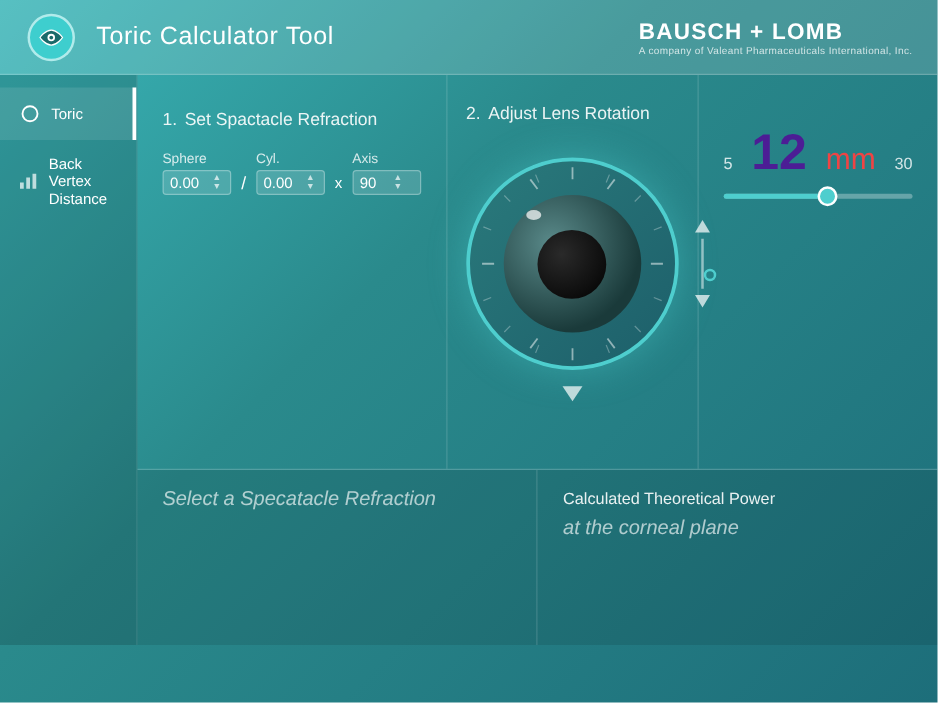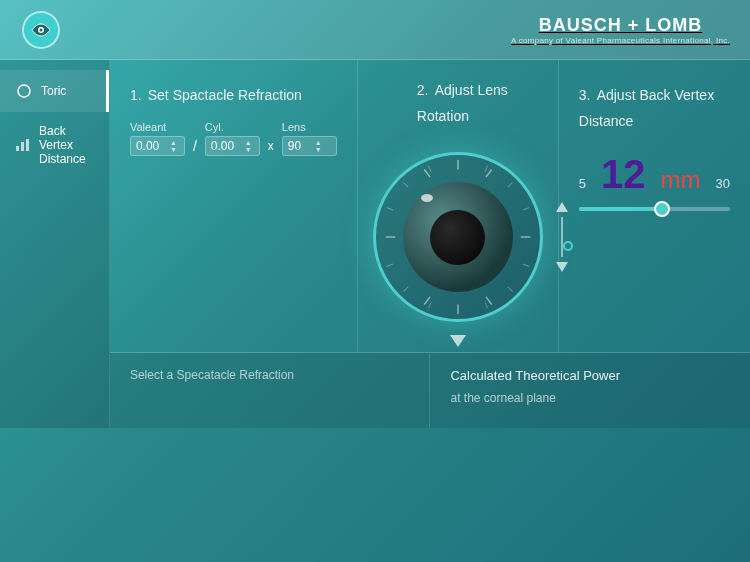--- a/index.html
+++ b/index.html
@@ -39,39 +39,38 @@
     }
     .header-title {
       color: white;
       font-size: 20px;
       font-weight: 300;
       margin-left: 15px;
       letter-spacing: 0.5px;
     }
     .header-brand {
       margin-left: auto;
-      text-align: center;
-      text-decoration: underline;
+      text-align: left;
     }
     .brand-name {
       color: white;
       font-size: 18px;
       font-weight: 700;
       letter-spacing: 1px;
     }
     .brand-sub {
       color: rgba(255,255,255,0.75);
       font-size: 8px;
       letter-spacing: 0.3px;
     }
 
     
     .main {
       display: flex;
-      height: 368px;
+      height: 456px;
     }
 
     
     .sidebar {
       width: 120px;
       background: rgba(0,0,0,0.15);
       padding: 10px 0;
       border-right: 1px solid rgba(255,255,255,0.1);
     }
     .sidebar-item {
@@ -365,51 +364,52 @@
       border-right: none;
     }
     .result-title {
       color: rgba(255,255,255,0.9);
       font-size: 13px;
       font-weight: 400;
       margin-bottom: 8px;
     }
     .result-subtitle {
       color: rgba(255,255,255,0.65);
-      font-size: 12px;
+      font-size: 16px;
+      font-style: italic;
     }
 
     
     .step2 {
       flex: 1.2;
       display: flex;
       flex-direction: column;
       align-items: center;
       padding: 15px;
       position: relative;
     }
     .step2-title {
       align-self: flex-start;
       margin-bottom: 10px;
-      margin-left: 44px;
     }
   </style>
 </head>
 <body>
 
 <div class="header">
   <div class="header-logo">
     <div class="eye-icon-circle">
       <svg width="22" height="14" viewBox="0 0 22 14" fill="none">
         <path d="M11 1C6 1 2 7 2 7s4 6 9 6 9-6 9-6-4-6-9-6z" fill="#1a6a6a" stroke="white" stroke-width="1"></path>
         <circle cx="11" cy="7" r="3" fill="white"></circle>
         <circle cx="11" cy="7" r="1.5" fill="#1a6a6a"></circle>
       </svg>
     </div>
   </div>
+  <h1 class="header-title">Toric Calculator Tool</h1>
   <div class="header-brand">
     <div class="brand-name">BAUSCH + LOMB</div>
     <div class="brand-sub">A company of Valeant Pharmaceuticals International, Inc.</div>
   </div>
 </div>
 
 <div class="main">
 
   <div class="sidebar">
     <div class="sidebar-item active">
@@ -436,21 +436,21 @@
 
     <div class="steps-area">
 
       <div class="step-section step1">
         <div class="step-number">
           <span>1.</span>
           <span>Set Spactacle Refraction</span>
         </div>
         <div class="input-row">
           <div class="input-group">
-            <div class="input-label">Valeant</div>
+            <div class="input-label">Sphere</div>
             <div class="spinner-input">
               <input type="text" value="0.00" style="">
               <div class="spinner-arrows">
                 <div class="spinner-arrow">▲</div>
                 <div class="spinner-arrow">▼</div>
               </div>
             </div>
           </div>
           <div class="input-separator">/</div>
           <div class="input-group">
@@ -458,21 +458,21 @@
             <div class="spinner-input">
               <input type="text" value="0.00" style="">
               <div class="spinner-arrows">
                 <div class="spinner-arrow">▲</div>
                 <div class="spinner-arrow">▼</div>
               </div>
             </div>
           </div>
           <div class="input-x">x</div>
           <div class="input-group">
-            <div class="input-label">Lens</div>
+            <div class="input-label">Axis</div>
             <div class="spinner-input">
               <input type="text" value="90" style="width: 25px;">
               <div class="spinner-arrows">
                 <div class="spinner-arrow">▲</div>
                 <div class="spinner-arrow">▼</div>
               </div>
             </div>
           </div>
         </div>
       </div>
@@ -532,24 +532,20 @@
           <div class="vertical-arrow">
             <div class="v-arrow-up"></div>
             <div class="v-line"></div>
             <div class="v-arrow-down"></div>
           </div>
           <div class="orbit-dot" style="right:-30px; top:52%;"></div>
         </div>
       </div>
 
       <div class="step-section step3">
-        <div class="step-number">
-          <span>3.</span>
-          <span>Adjust Back Vertex Distance</span>
-        </div>
         <div class="slider-section">
           <div class="slider-value-display">
             <span class="slider-min">5</span>
             <span class="slider-current">12</span>
             <span class="slider-unit">mm</span>
             <span class="slider-max">30</span>
           </div>
           <div class="slider-track">
             <div class="slider-fill"></div>
             <div class="slider-thumb"></div>

